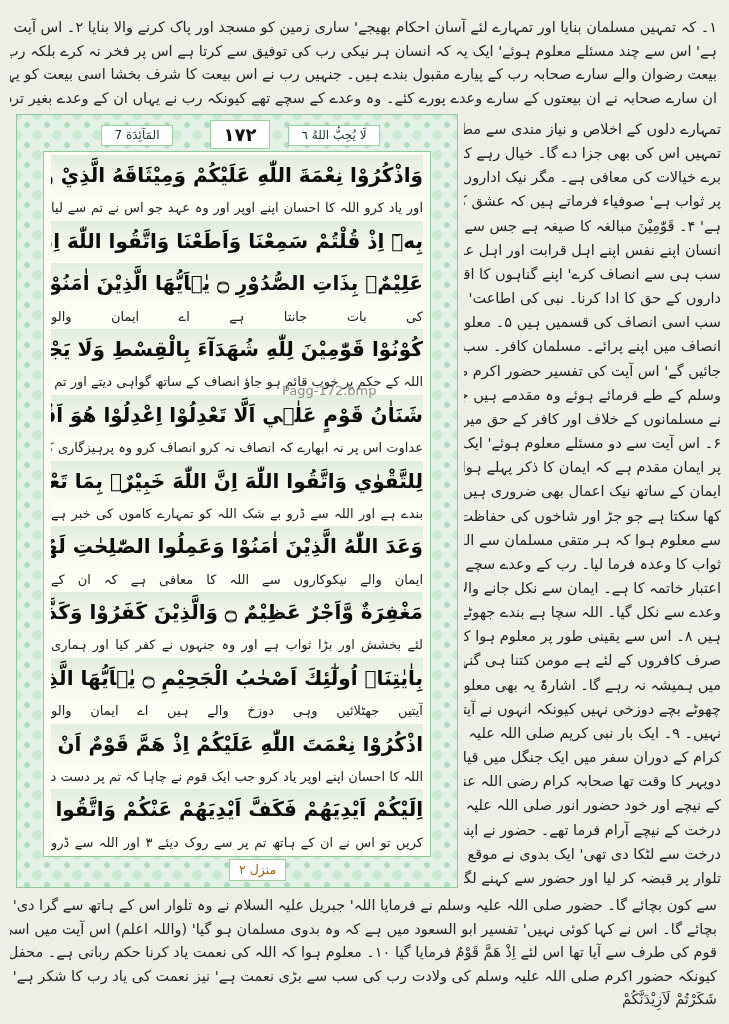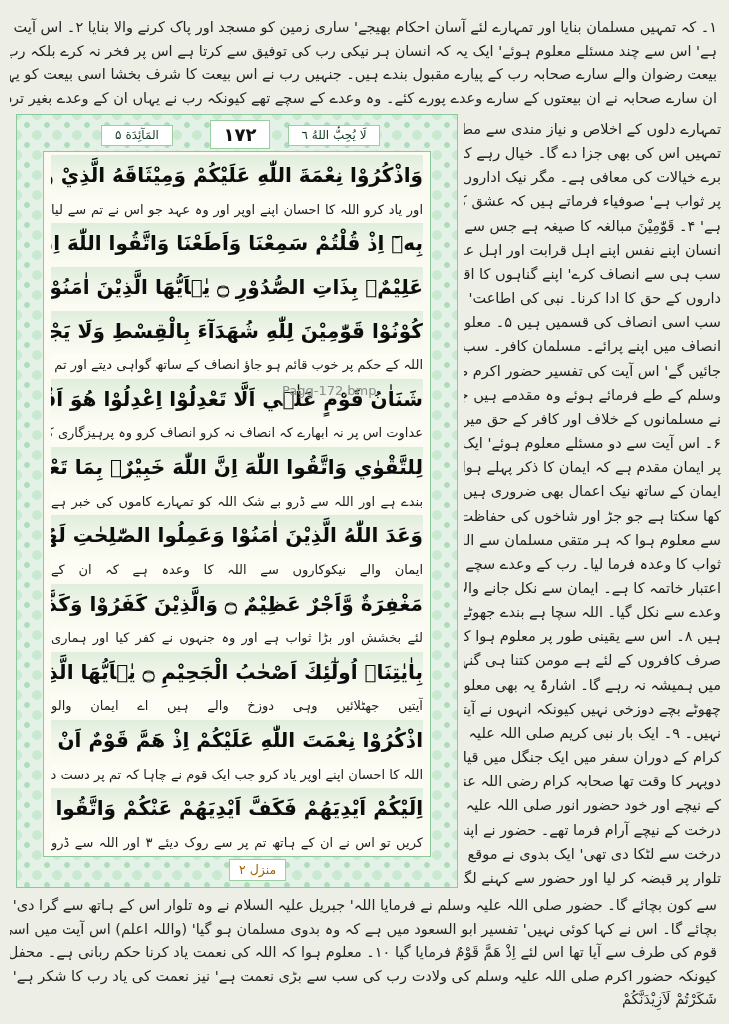--- a/index.html
+++ b/index.html
@@ -78,35 +78,36 @@
   <div class="top-text">
       <div class="line">۱۔ کہ تمہیں مسلمان بنایا اور تمہارے لئے آسان احکام بھیجے' ساری زمین کو مسجد اور پاک کرنے والا بنایا ۲۔ اس آیت میں بیعت عقبہ یا بیعت رضوان کی طرف اشارہ</div>
       <div class="line">ہے' اس سے چند مسئلے معلوم ہوئے' ایک یہ کہ انسان ہر نیکی رب کی توفیق سے کرتا ہے اس پر فخر نہ کرے بلکہ رب کا شکر ادا کرے۔ دوسرے یہ کہ بیعت عقبہ اور</div>
       <div class="line">بیعت رضوان والے سارے صحابہ رب کے پیارے مقبول بندے ہیں۔ جنہیں رب نے اس بیعت کا شرف بخشا اسی بیعت کو یہاں نعمت اللہ فرمایا گیا۔ تیسرے یہ کہ</div>
       <div class="line">ان سارے صحابہ نے ان بیعتوں کے سارے وعدے پورے کئے۔ وہ وعدے کے سچے تھے کیونکہ رب نے یہاں ان کے وعدے بغیر تردید ذکر فرمائے ۳۔ یعنی اللہ تعالیٰ</div>
     </div>
 
   <div class="quran-box">
     <div class="hdr-label hdr-juz">لَا يُحِبُّ اللهُ ٦</div>
     <div class="hdr-label hdr-page">١٧٢</div>
-    <div class="hdr-label hdr-surah">المَآئِدَة ۵</div>
+    <div class="hdr-label hdr-surah">المَآئِدَة 7</div>
 
     <div class="box-inner">
         <div class="row arabic">وَاذْكُرُوْا نِعْمَةَ اللّٰهِ عَلَيْكُمْ وَمِيْثَاقَهُ الَّذِيْ وَاثَقَكُمْ</div>
         <div class="row urdu">اور یاد کرو اللہ کا احسان اپنے اوپر اور وہ عہد جو اس نے تم سے لیا</div>
         <div class="row arabic">بِهٖٓ اِذْ قُلْتُمْ سَمِعْنَا وَاَطَعْنَا وَاتَّقُوا اللّٰهَ اِنَّ اللّٰهَ</div>
         <div class="row arabic">عَلِيْمٌۢ بِذَاتِ الصُّدُوْرِ ۝ يٰۤاَيُّهَا الَّذِيْنَ اٰمَنُوْا</div>
+        <div class="row urdu">کی بات جانتا ہے اے ایمان والو</div>
         <div class="row arabic">كُوْنُوْا قَوّٰمِيْنَ لِلّٰهِ شُهَدَآءَ بِالْقِسْطِ وَلَا يَجْرِمَنَّكُمْ</div>
         <div class="row urdu">اللہ کے حکم پر خوب قائم ہو جاؤ انصاف کے ساتھ گواہی دیتے اور تم کو کسی قوم کی</div>
         <div class="row arabic">شَنَاٰنُ قَوْمٍ عَلٰۤي اَلَّا تَعْدِلُوْا اِعْدِلُوْا هُوَ اَقْرَبُ</div>
         <div class="row urdu">عداوت اس پر نہ ابھارے کہ انصاف نہ کرو انصاف کرو وہ پرہیزگاری کے</div>
         <div class="row arabic">لِلتَّقْوٰي وَاتَّقُوا اللّٰهَ اِنَّ اللّٰهَ خَبِيْرٌۢ بِمَا تَعْمَلُوْنَ ۝</div>
         <div class="row urdu">بندے ہے اور اللہ سے ڈرو بے شک اللہ کو تمہارے کاموں کی خبر ہے</div>
         <div class="row arabic">وَعَدَ اللّٰهُ الَّذِيْنَ اٰمَنُوْا وَعَمِلُوا الصّٰلِحٰتِ لَهُمْ</div>
-        <div class="row urdu">ایمان والے نیکوکاروں سے اللہ کا وعدہ ہے کہ ان کے</div>
+        <div class="row urdu">ایمان والے نیکوکاروں سے اللہ کا معافی ہے کہ ان کے</div>
         <div class="row arabic">مَغْفِرَةٌ وَّاَجْرٌ عَظِيْمٌ ۝ وَالَّذِيْنَ كَفَرُوْا وَكَذَّبُوْا</div>
         <div class="row urdu">لئے بخشش اور بڑا ثواب ہے اور وہ جنہوں نے کفر کیا اور ہماری</div>
         <div class="row arabic">بِاٰيٰتِنَاۤ اُولٰٓئِكَ اَصْحٰبُ الْجَحِيْمِ ۝ يٰۤاَيُّهَا الَّذِيْنَ اٰمَنُوْا</div>
         <div class="row urdu">آیتیں جھٹلائیں وہی دوزخ والے ہیں اے ایمان والو</div>
         <div class="row arabic">اذْكُرُوْا نِعْمَتَ اللّٰهِ عَلَيْكُمْ اِذْ هَمَّ قَوْمٌ اَنْ يَّبْسُطُوْۤا</div>
         <div class="row urdu">اللہ کا احسان اپنے اوپر یاد کرو جب ایک قوم نے چاہا کہ تم پر دست درازی</div>
         <div class="row arabic">اِلَيْكُمْ اَيْدِيَهُمْ فَكَفَّ اَيْدِيَهُمْ عَنْكُمْ وَاتَّقُوا اللّٰهَ</div>
         <div class="row urdu">کریں تو اس نے ان کے ہاتھ تم پر سے روک دیئے ۳ اور اللہ سے ڈرو</div>
       </div>
 

